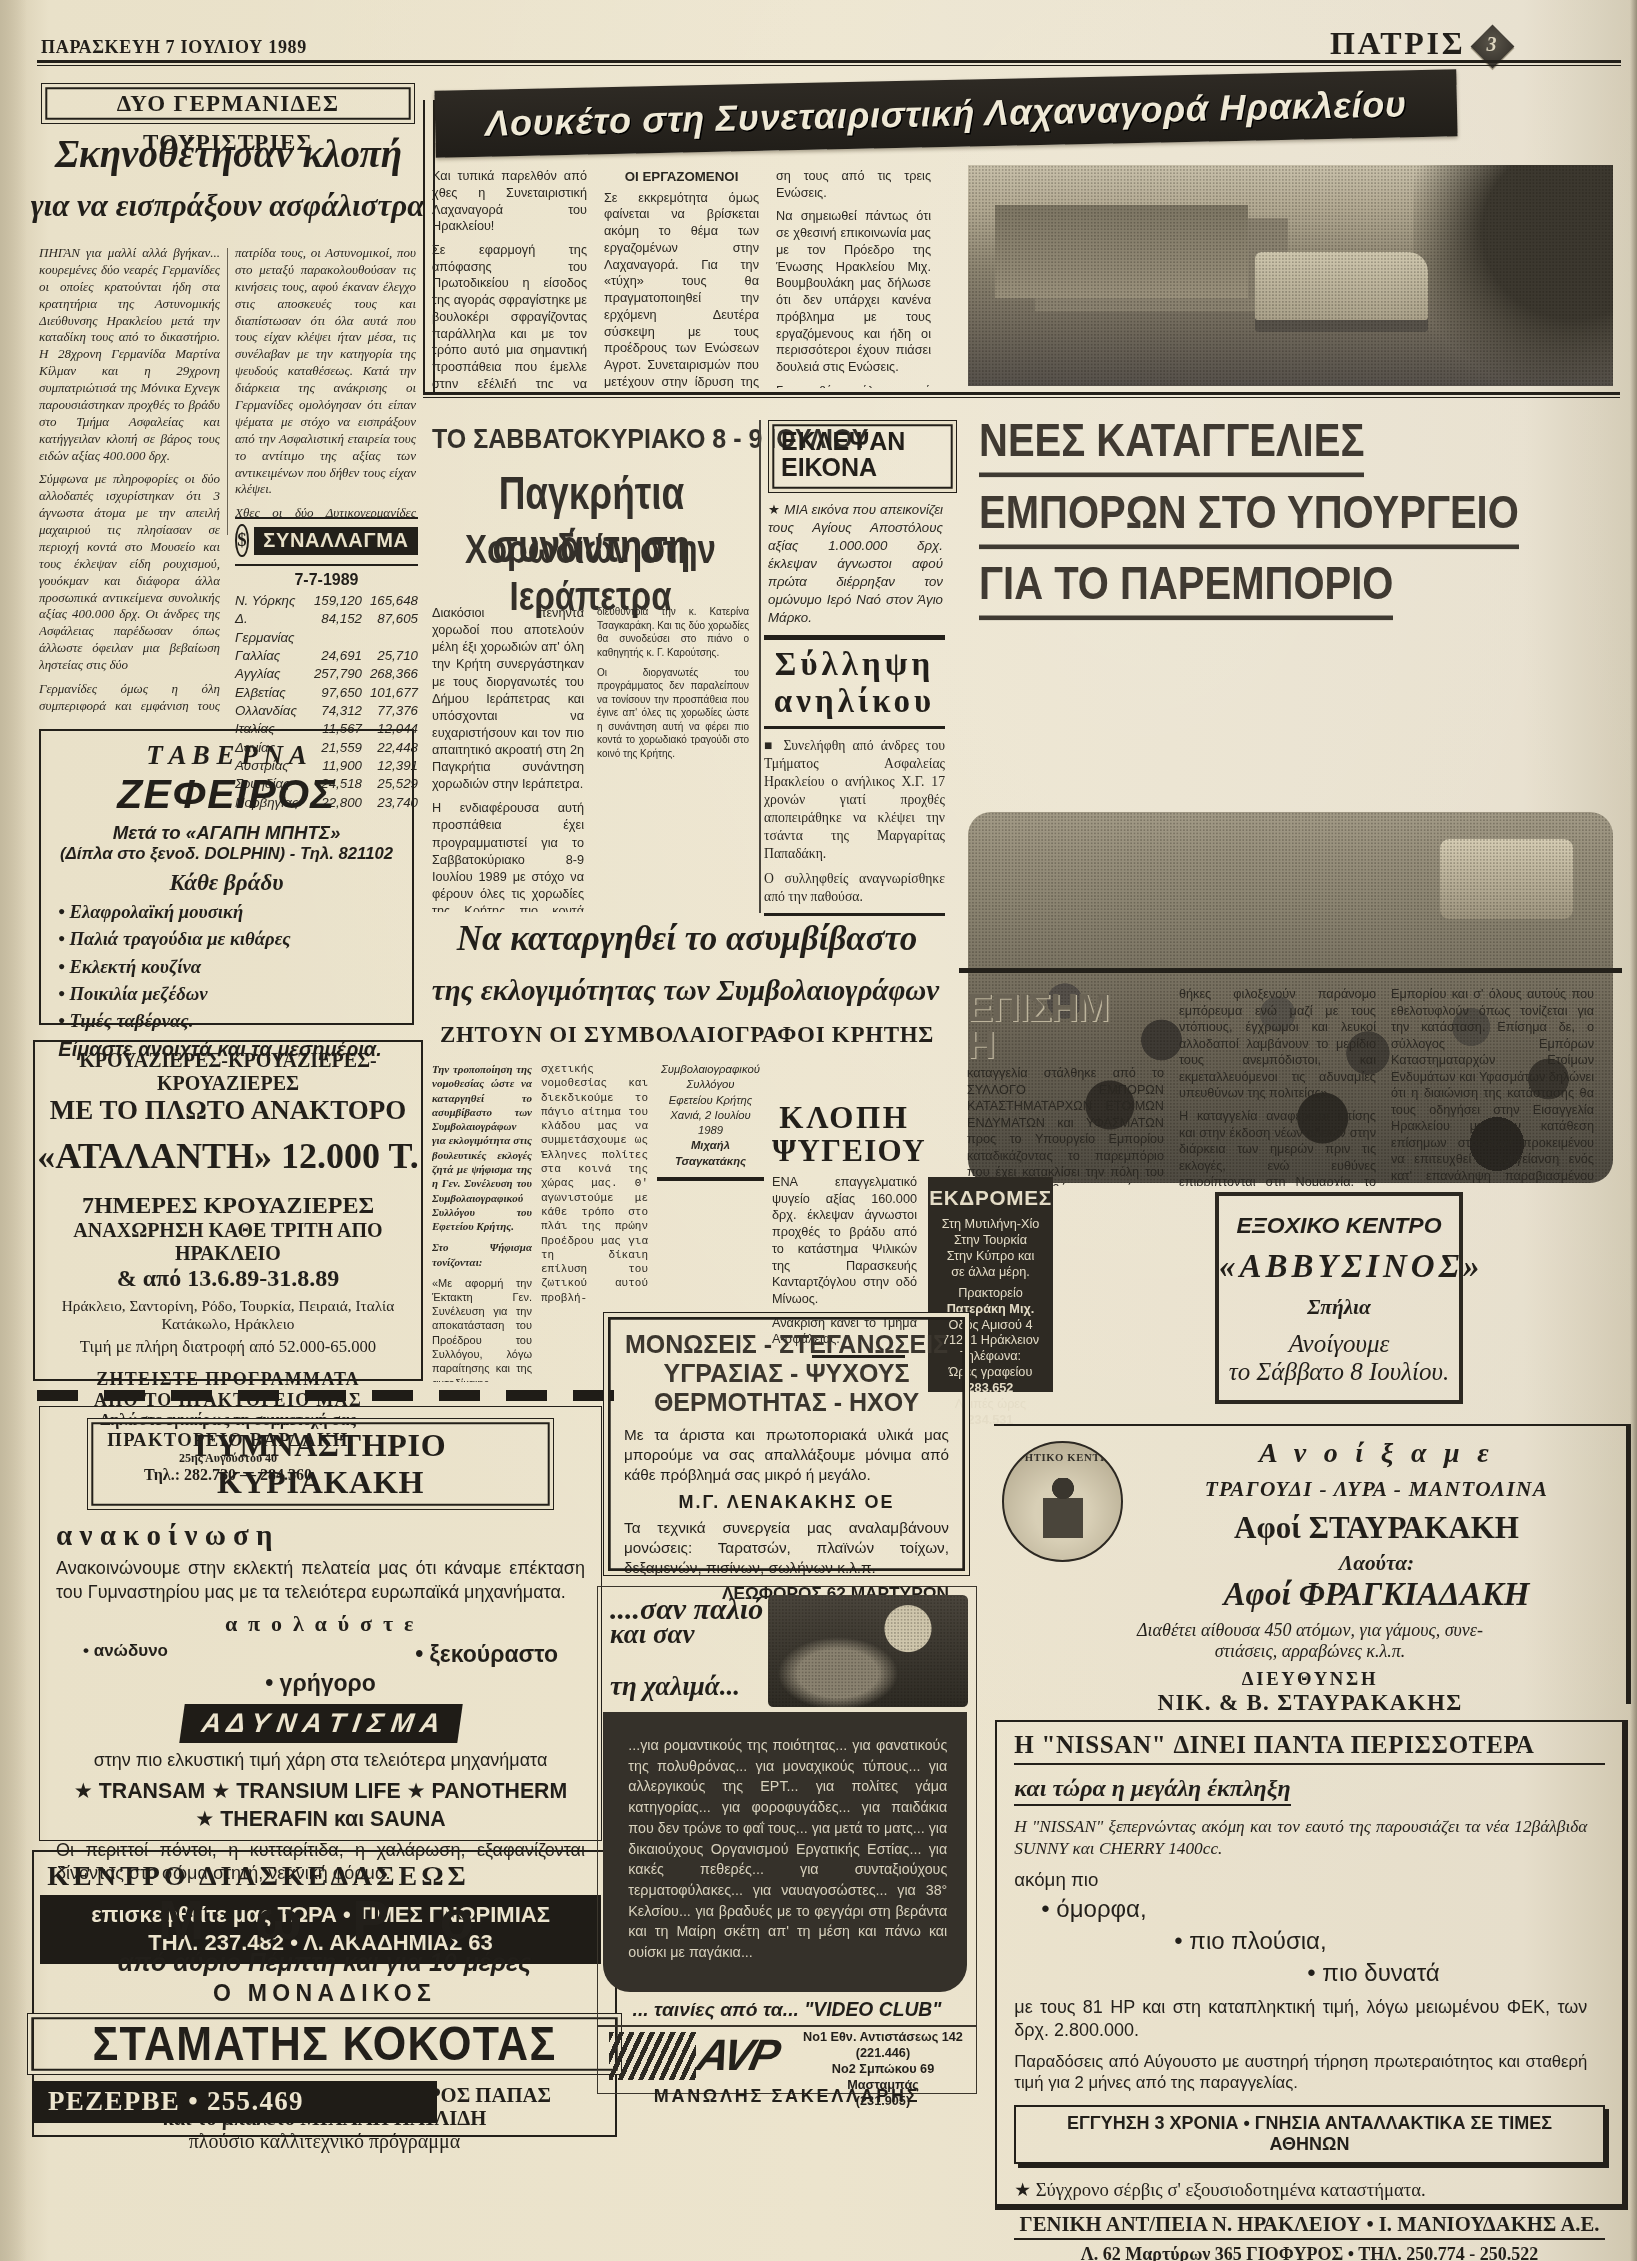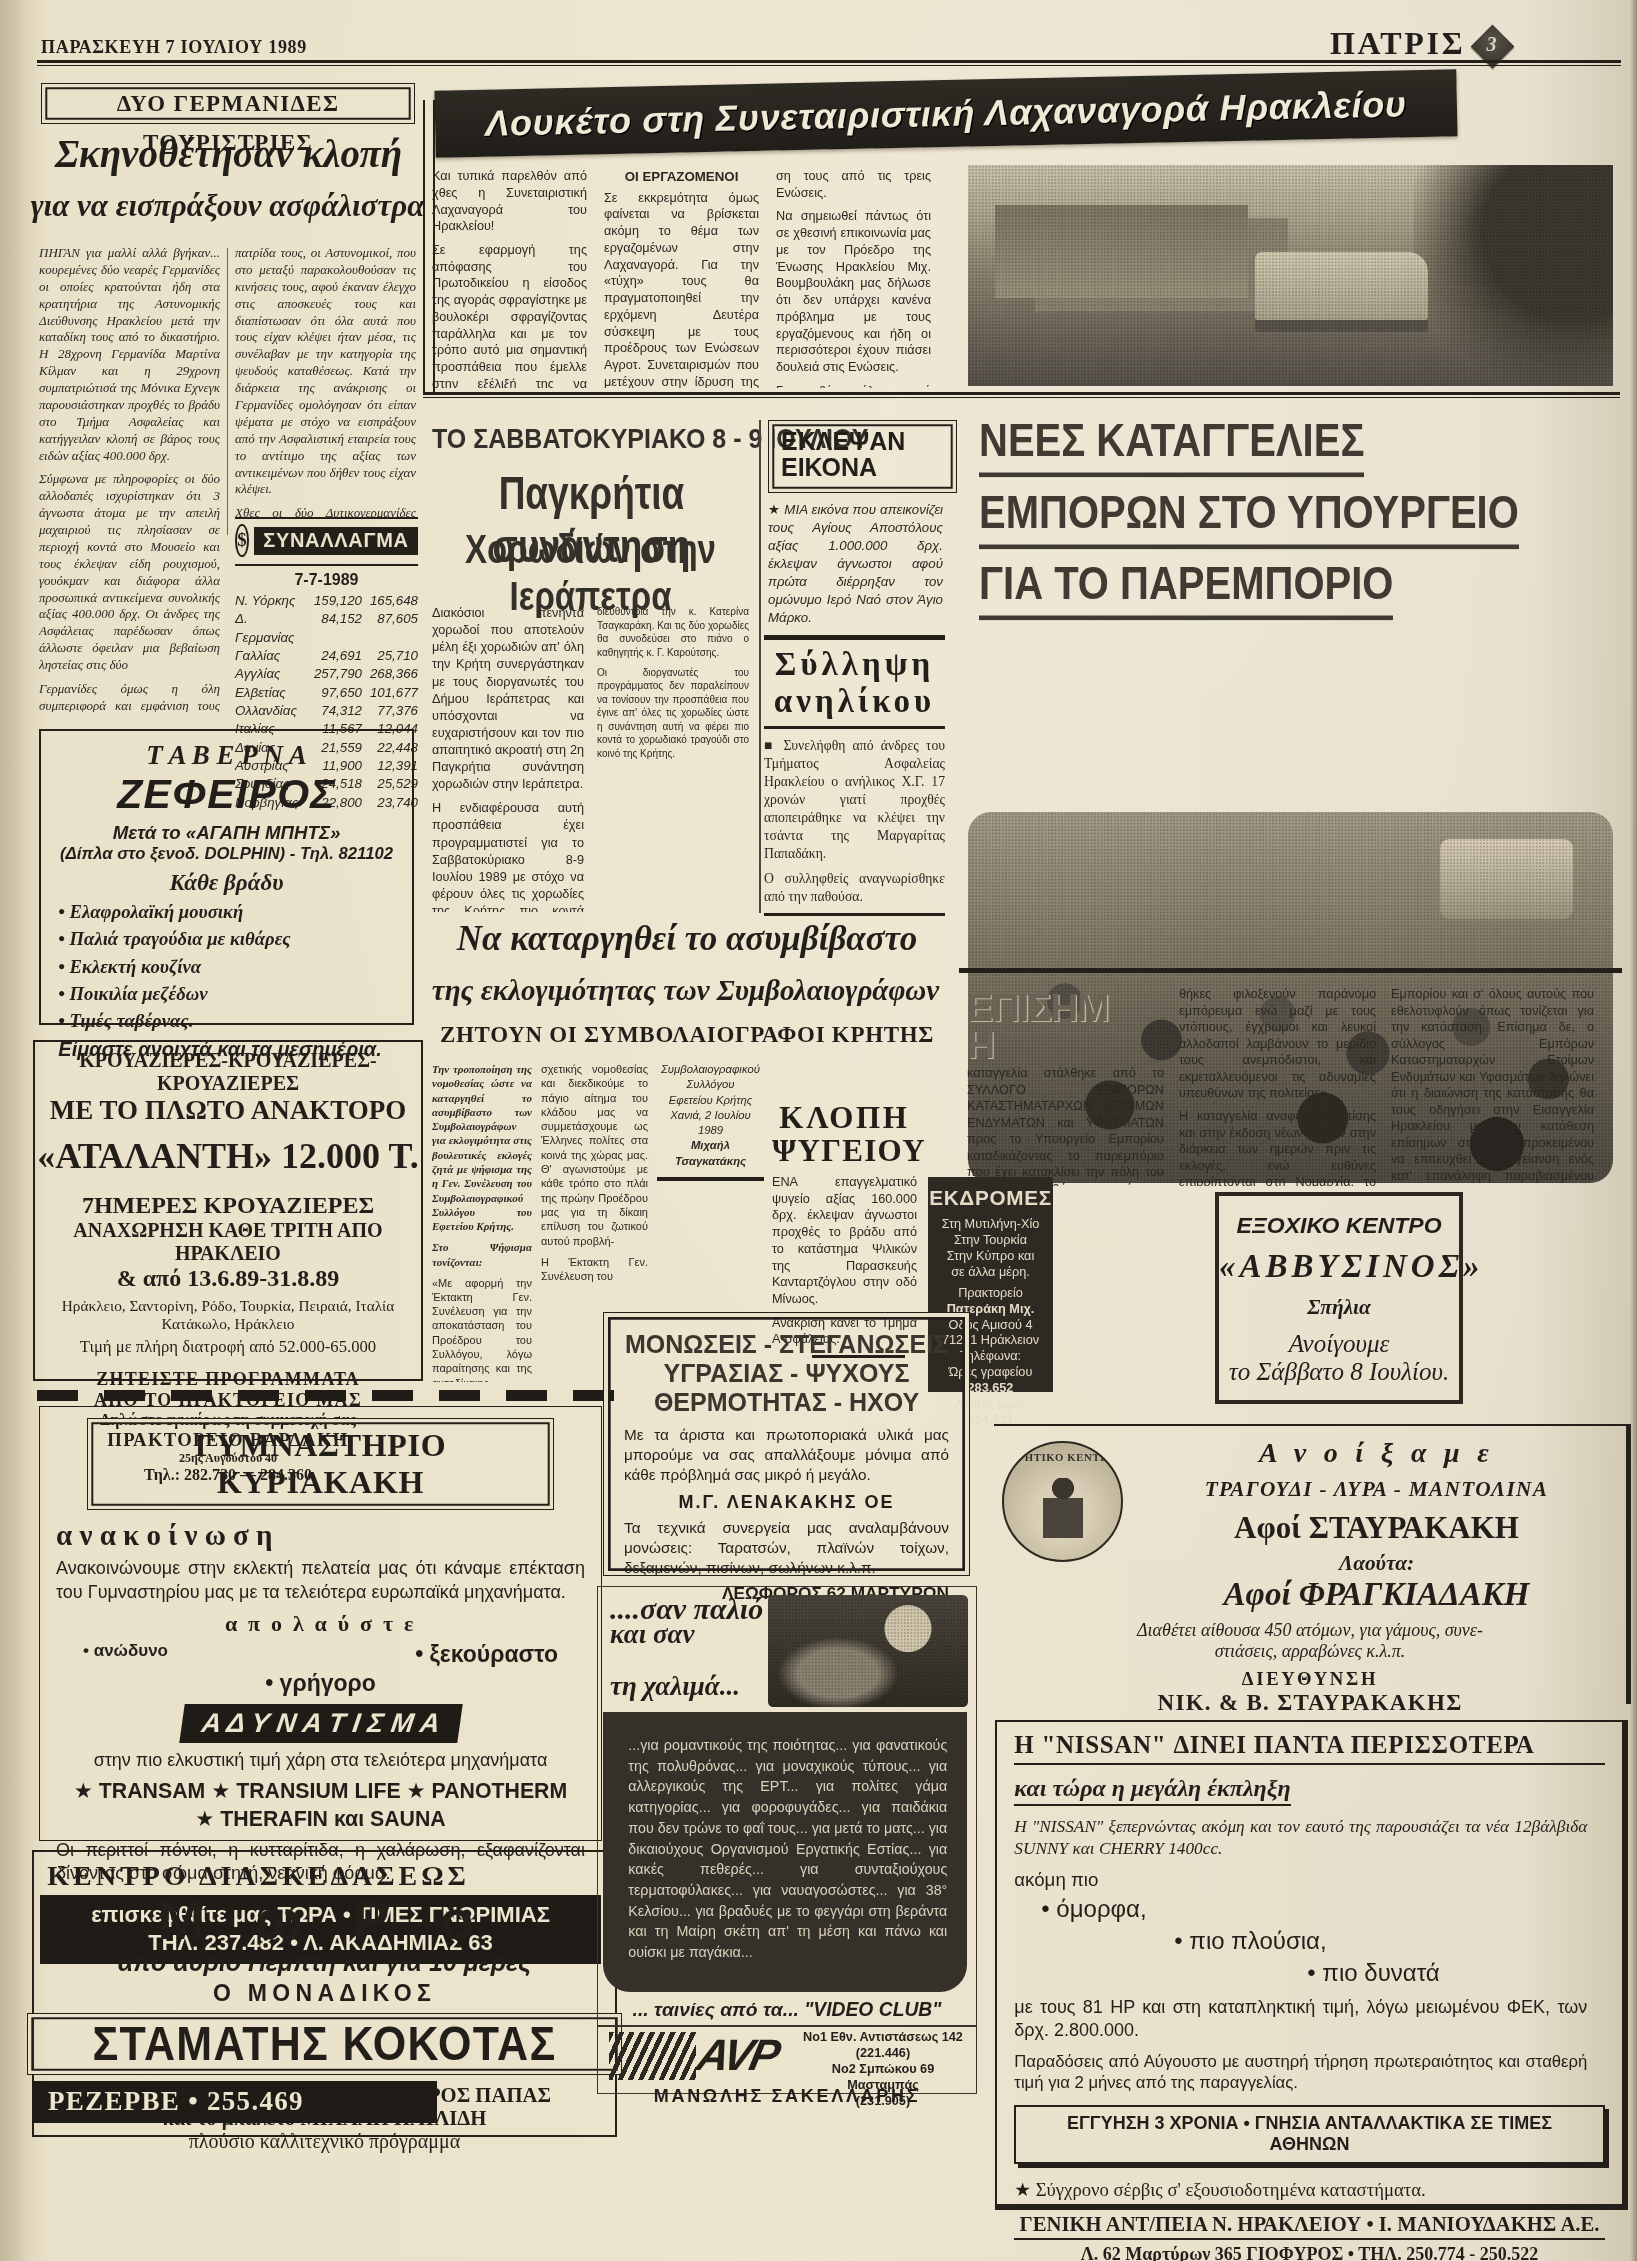--- a/index.html
+++ b/index.html
@@ -227,21 +227,21 @@
 
   <div class="abs serif b ital ctr" style="left:427px;top:919px;width:520px;font-size:35px;">Να καταργηθεί το ασυμβίβαστο</div>
   <div class="abs serif b ital ctr" style="left:419px;top:974px;width:533px;font-size:29px;">της εκλογιμότητας των Συμβολαιογράφων</div>
   <div class="abs serif b ctr" style="left:427px;top:1022px;width:520px;font-size:23px;letter-spacing:0.7px;">ΖΗΤΟΥΝ ΟΙ ΣΥΜΒΟΛΑΙΟΓΡΑΦΟΙ ΚΡΗΤΗΣ</div>
 
   <div class="abs serif b ital just news" style="left:432px;top:1062px;width:100px;height:320px;font-size:11px;line-height:1.3;overflow:hidden;">
     <p>Την τροποποίηση της νομοθεσίας ώστε να καταργηθεί το ασυμβίβαστο των Συμβολαιογράφων για εκλογιμότητα στις βουλευτικές εκλογές ζητά με ψήφισμα της η Γεν. Συνέλευση του Συμβολαιογραφικού Συλλόγου του Εφετείου Κρήτης.</p>
     <p>Στο Ψήφισμα τονίζονται:</p>
     <p class="sans" style="font-weight:normal;font-style:normal;">«Με αφορμή την Έκτακτη Γεν. Συνέλευση για την αποκατάσταση του Προέδρου του Συλλόγου, λόγω παραίτησης και της αυτοδίκαιης απώλειας της συμβολαιογραφικής ιδιότητας λόγω ασυμβιβάστου, επειδή έθεσε υποψηφιότητα στις τελευταίες βουλευτικές εκλογές, αποφασίζουμε ομόφωνα: 1) Να διαμαρτυρηθούμε για το ασυμβίβαστο της εκλογιμότητας χωρίς το βαρύ τίμημα της απώλειας της επαγγελματικής μας ιδιότητας. Ζητούμε την τροποποίηση της</p>
   </div>
-  <div class="abs sans just news" style="left:541px;top:1062px;width:107px;height:247px;font-size:11px;line-height:1.3;overflow:hidden;">
+  <div class="abs sans just news" style="left:541px;top:1062px;width:107px;height:247px;font-size:11px;line-height:1.3;overflow:hidden;font-family:Liberation Mono, monospace;">
     <p>σχετικής νομοθεσίας και διεκδικούμε το πάγιο αίτημα του κλάδου μας να συμμετάσχουμε ως Έλληνες πολίτες στα κοινά της χώρας μας. Θ' αγωνιστούμε με κάθε τρόπο στο πλάι της πρώην Προέδρου μας για τη δίκαιη επίλυση του ζωτικού αυτού προβλή-</p>
     <p>Η Έκτακτη Γεν. Συνέλευση του</p>
   </div>
   <div class="abs sans ital ctr news" style="left:657px;top:1062px;width:107px;font-size:11.3px;line-height:1.35;">
     <div>Συμβολαιογραφικού Συλλόγου</div>
     <div>Εφετείου Κρήτης</div>
     <div>Χανιά, 2 Ιουλίου 1989</div>
     <div class="b">Μιχαήλ Τσαγκατάκης</div>
     <div class="rule" style="height:4px;margin-top:8px;"></div>
   </div>

